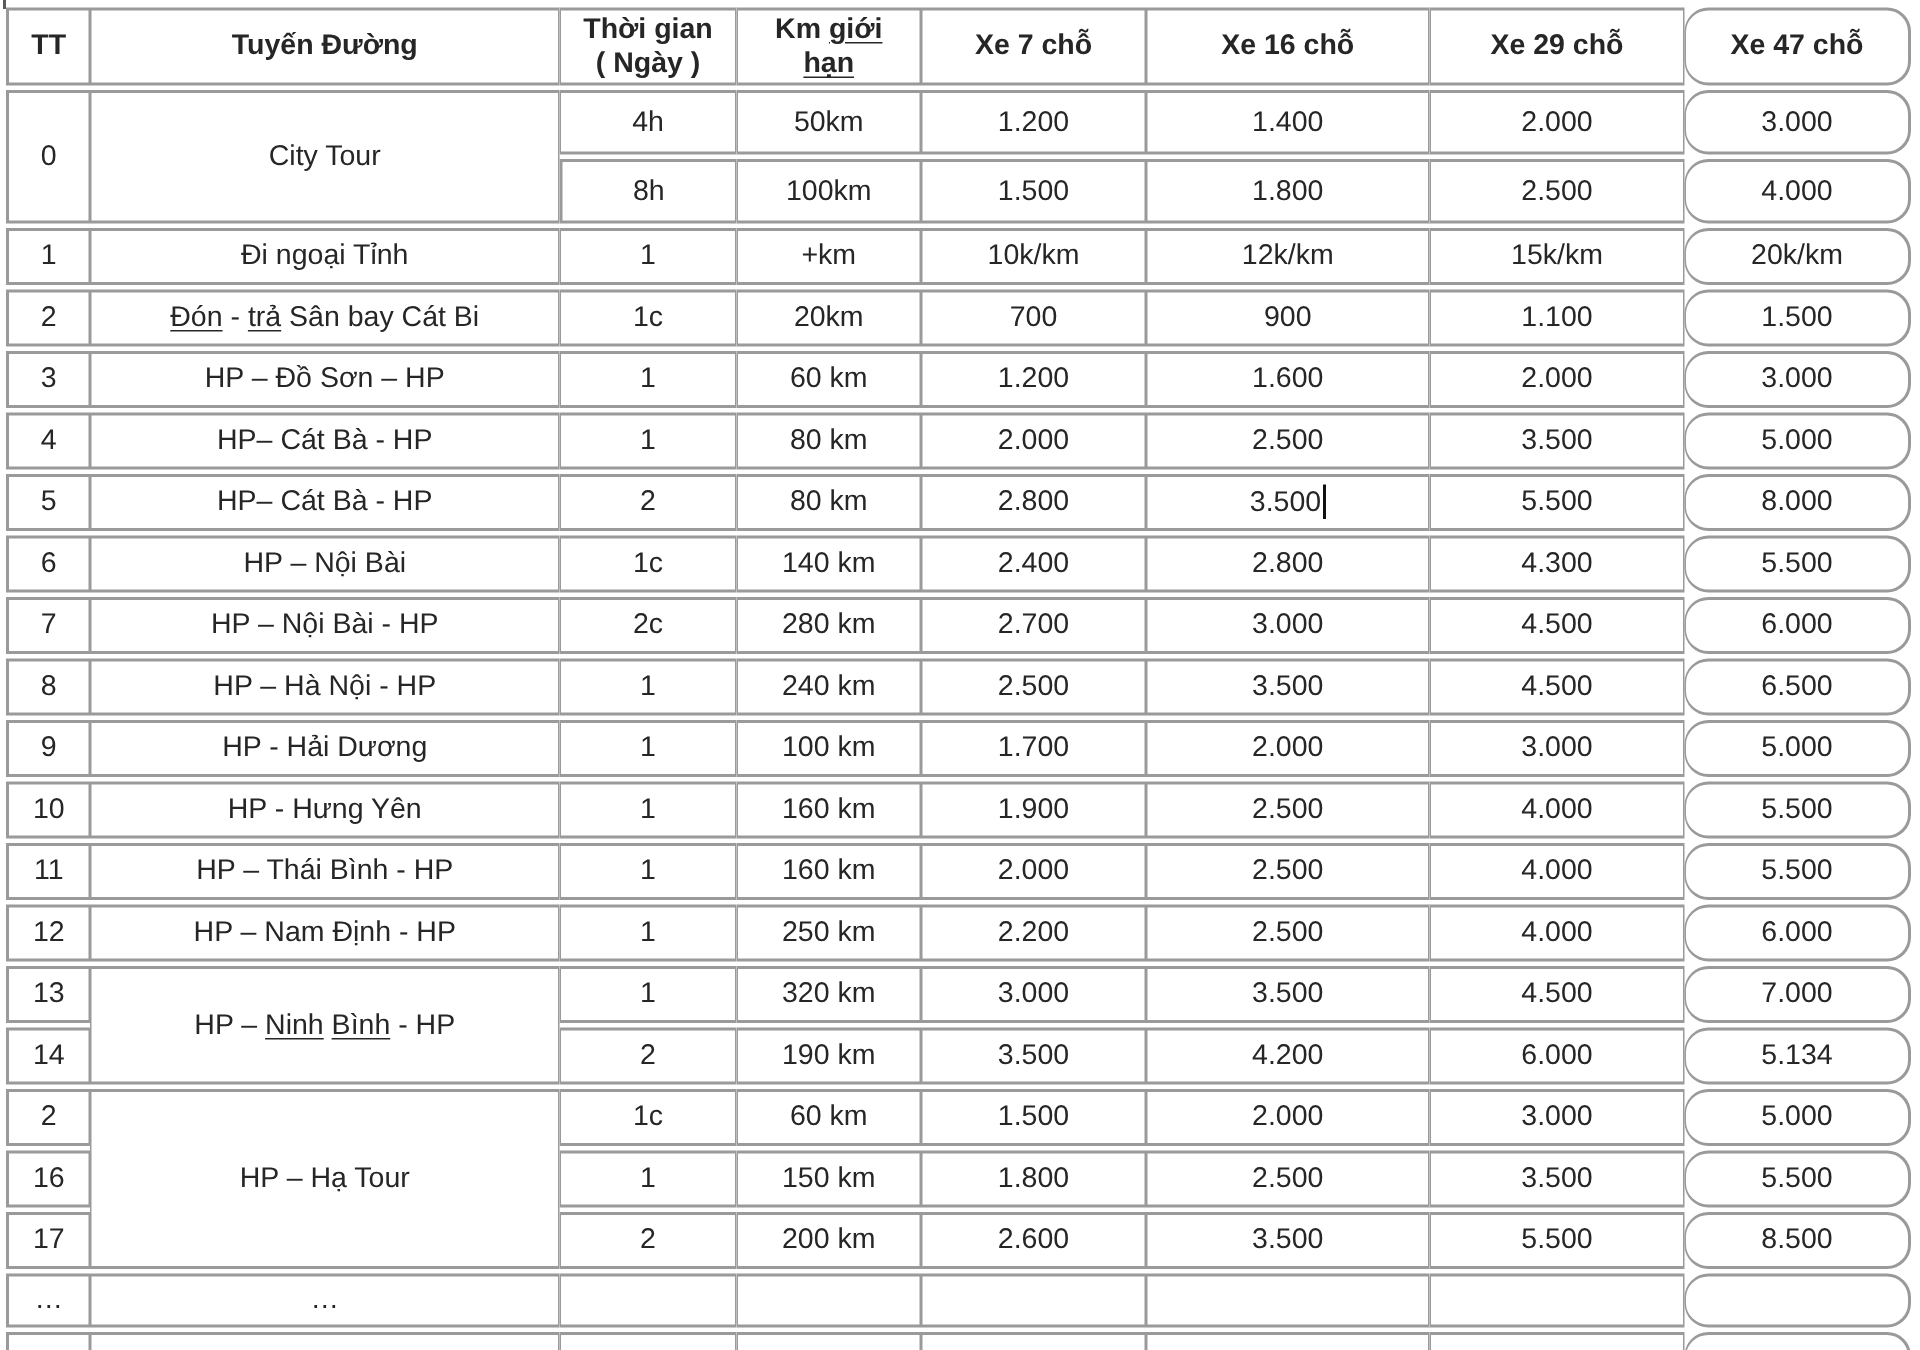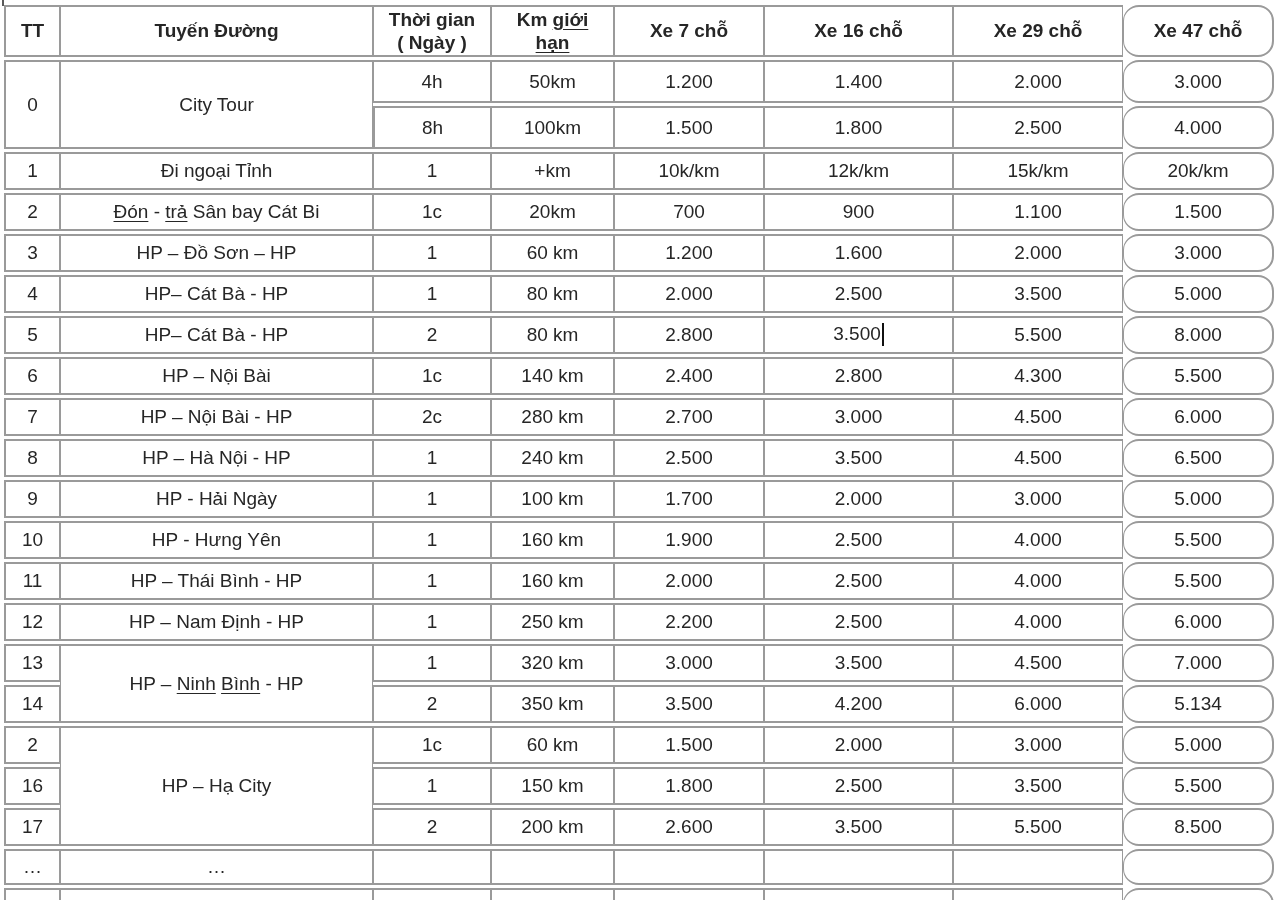--- a/index.html
+++ b/index.html
@@ -194,21 +194,21 @@
           <td class="route"><span>HP – Hà Nội - HP</span></td>
           <td>1</td>
           <td>240 km</td>
           <td><span>2.500</span></td>
           <td><span>3.500</span></td>
           <td><span>4.500</span></td>
           <td><span>6.500</span></td>
         </tr>
         <tr class="standard">
           <td class="tt">9</td>
-          <td class="route"><span>HP - Hải Ngày</span></td>
+          <td class="route"><span>HP - Hải Dương</span></td>
           <td>1</td>
           <td>100 km</td>
           <td><span>1.700</span></td>
           <td><span>2.000</span></td>
           <td><span>3.000</span></td>
           <td><span>5.000</span></td>
         </tr>
         <tr class="standard">
           <td class="tt">10</td>
           <td class="route"><span>HP - Hưng Yên</span></td>
@@ -245,29 +245,29 @@
           <td>1</td>
           <td>320 km</td>
           <td><span>3.000</span></td>
           <td><span>3.500</span></td>
           <td><span>4.500</span></td>
           <td><span>7.000</span></td>
         </tr>
         <tr class="standard">
           <td class="tt">14</td>
           <td>2</td>
-          <td>350 km</td>
+          <td>190 km</td>
           <td><span>3.500</span></td>
           <td><span>4.200</span></td>
           <td><span>6.000</span></td>
           <td><span>5.134</span></td>
         </tr>
         <tr class="standard">
           <td class="tt">2</td>
-          <td class="route" rowspan="3"><span>HP – Hạ City</span></td>
+          <td class="route" rowspan="3"><span>HP – Hạ Tour</span></td>
           <td>1c</td>
           <td>60 km</td>
           <td><span>1.500</span></td>
           <td><span>2.000</span></td>
           <td><span>3.000</span></td>
           <td><span>5.000</span></td>
         </tr>
         <tr class="standard">
           <td class="tt">16</td>
           <td>1</td>

